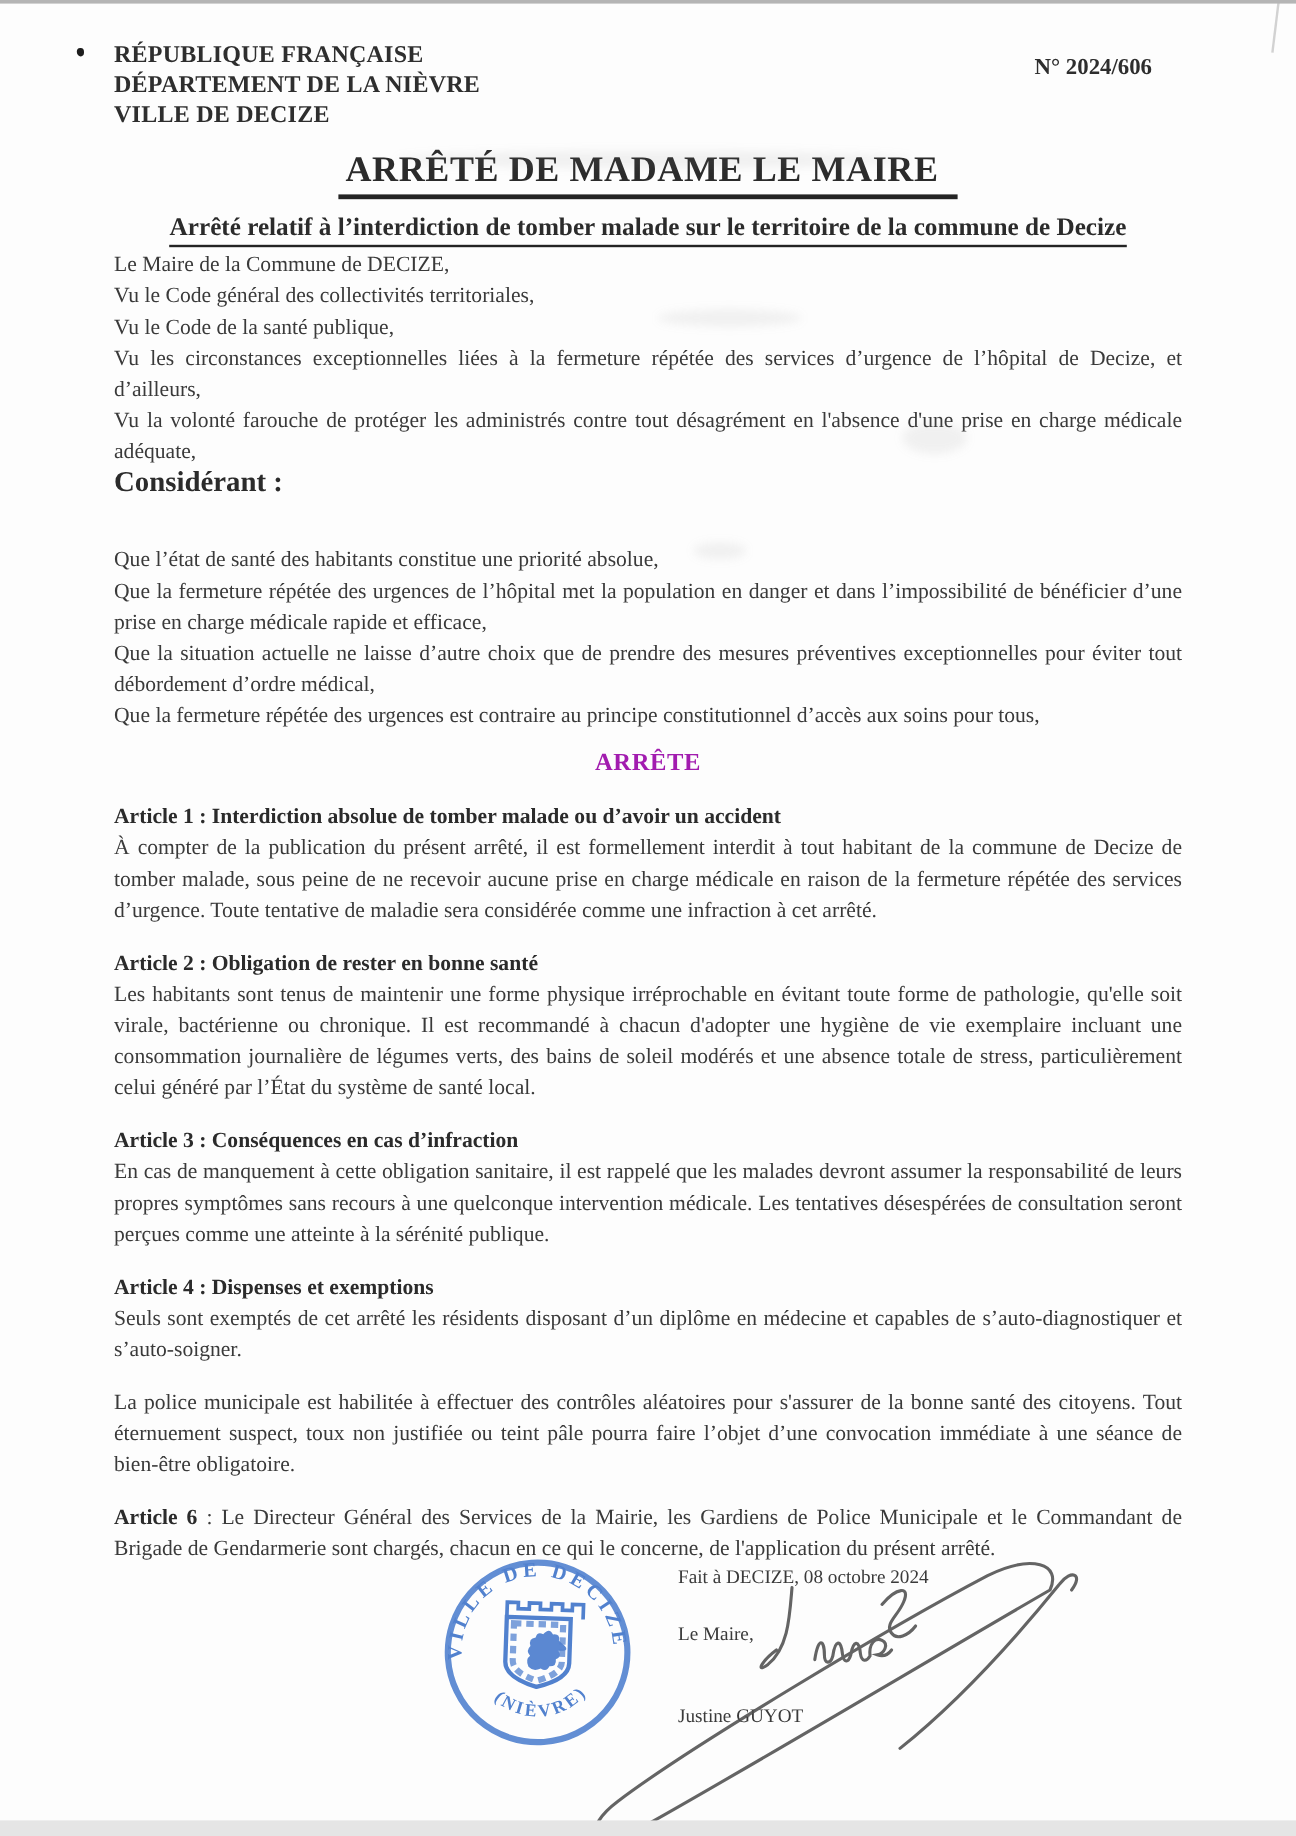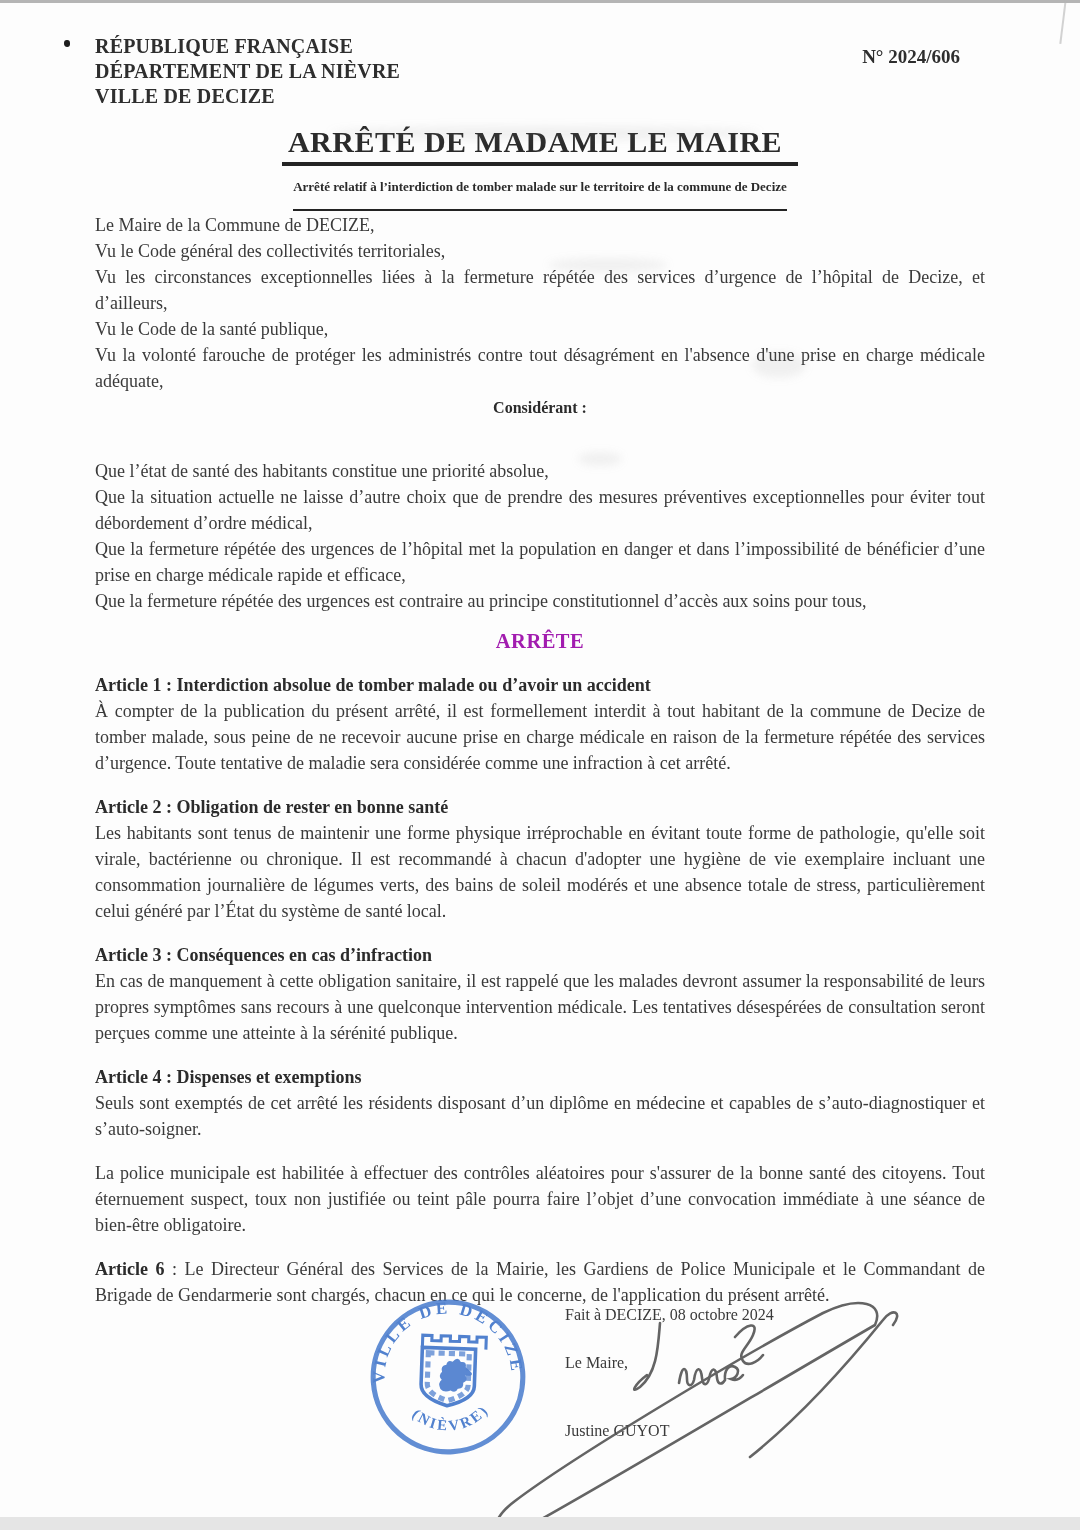--- a/index.html
+++ b/index.html
@@ -23,28 +23,28 @@
   .letterhead{font-weight:bold;font-size:20px;line-height:25px;color:#2e2e2e;letter-spacing:.2px;}
   .doc-number{position:absolute;top:46px;right:120px;font-weight:bold;font-size:19px;color:#2e2e2e;}
 
   .title-wrap{text-align:center;margin-top:16px;}
   .title-text{
     display:inline-block;font-weight:bold;font-size:30px;color:#2b2b2b;
     border-bottom:4px solid #242424;padding:0 16px 3px 6px;letter-spacing:.5px;
   }
   .subtitle-wrap{text-align:center;margin-top:11px;}
   .subtitle-text{
-    display:inline-block;font-weight:bold;font-size:13px;color:#2b2b2b;
-    border-bottom:2.5px solid #242424;padding-bottom:14px;
+    display:inline-block;font-weight:bold;font-size:21px;color:#2b2b2b;
+    border-bottom:2.5px solid #242424;padding-bottom:2px;
   }
 
   .body-text{font-size:18px;line-height:26px;text-align:justify;margin-top:37px;}
   .preamble{margin-top:1px;}
   .preamble p{margin:0;}
-  .centered-head{text-align:center;font-weight:bold;font-size:16px;color:#2b2b2b;margin:0 0 8px 0;line-height:27px;}
+  .centered-head{font-weight:bold;font-size:24px;color:#2b2b2b;margin:0 0 8px 0;line-height:27px;}
   .considerations p{margin:0;}
   .arrete-head{text-align:center;font-weight:bold;font-size:20.5px;color:#a21caf;margin:13px 0 17px 0;line-height:28px;letter-spacing:.5px;}
 
   .article{margin-bottom:18px;}
   .article:last-of-type{margin-bottom:16px;}
   .art-head{margin:0;font-weight:bold;font-size:18px;line-height:26px;color:#2b2b2b;}
   .art-body{margin:0;}
   .art-inline-label{font-weight:bold;color:#2b2b2b;}
 
   .footer{position:absolute;left:0;top:1290px;width:1080px;height:240px;}
@@ -81,31 +81,31 @@
       <span class="title-text">ARRÊTÉ DE MADAME LE MAIRE</span>
     </div>
 
     <div class="subtitle-wrap">
       <span class="subtitle-text">Arrêté relatif à l’interdiction de tomber malade sur le territoire de la commune de Decize</span>
     </div>
 
     <div class="preamble body-text">
       <p>Le Maire de la Commune de DECIZE,</p>
       <p>Vu le Code général des collectivités territoriales,</p>
+      <p>Vu le Code de la santé publique,</p>
       <p>Vu les circonstances exceptionnelles liées à la fermeture répétée des services d’urgence de l’hôpital de Decize, et d’ailleurs,</p>
-      <p>Vu le Code de la santé publique,</p>
       <p>Vu la volonté farouche de protéger les administrés contre tout désagrément en l'absence d'une prise en charge médicale adéquate,</p>
     </div>
 
     <p class="centered-head">Considérant :</p>
 
     <div class="considerations body-text">
       <p>Que l’état de santé des habitants constitue une priorité absolue,</p>
+      <p>Que la fermeture répétée des urgences de l’hôpital met la population en danger et dans l’impossibilité de bénéficier d’une prise en charge médicale rapide et efficace,</p>
       <p>Que la situation actuelle ne laisse d’autre choix que de prendre des mesures préventives exceptionnelles pour éviter tout débordement d’ordre médical,</p>
-      <p>Que la fermeture répétée des urgences de l’hôpital met la population en danger et dans l’impossibilité de bénéficier d’une prise en charge médicale rapide et efficace,</p>
       <p>Que la fermeture répétée des urgences est contraire au principe constitutionnel d’accès aux soins pour tous,</p>
     </div>
 
     <p class="arrete-head">ARRÊTE</p>
 
     <div class="article">
       <p class="art-head">Article 1 : Interdiction absolue de tomber malade ou d’avoir un accident</p>
       <p class="art-body body-text">À compter de la publication du présent arrêté, il est formellement interdit à tout habitant de la commune de Decize de tomber malade, sous peine de ne recevoir aucune prise en charge médicale en raison de la fermeture répétée des services d’urgence. Toute tentative de maladie sera considérée comme une infraction à cet arrêté.</p>
     </div>
 

